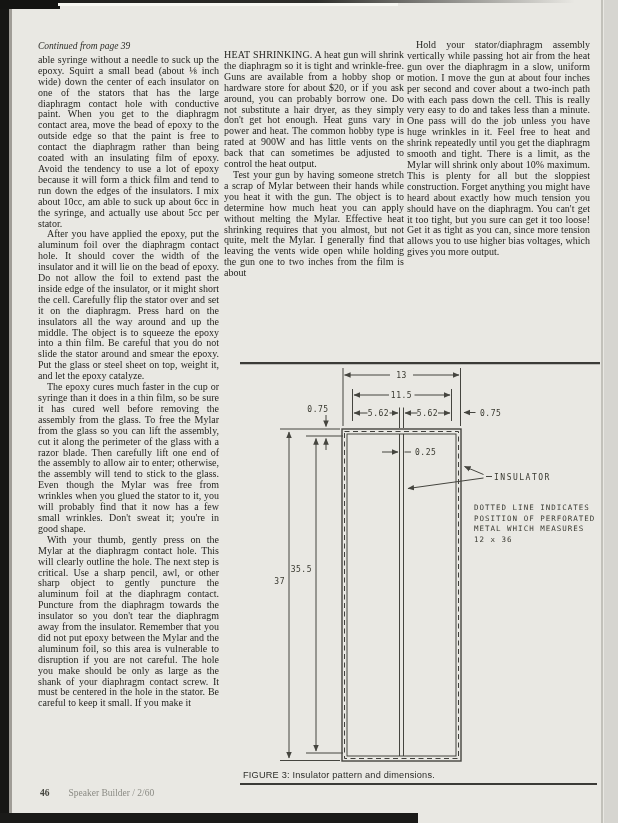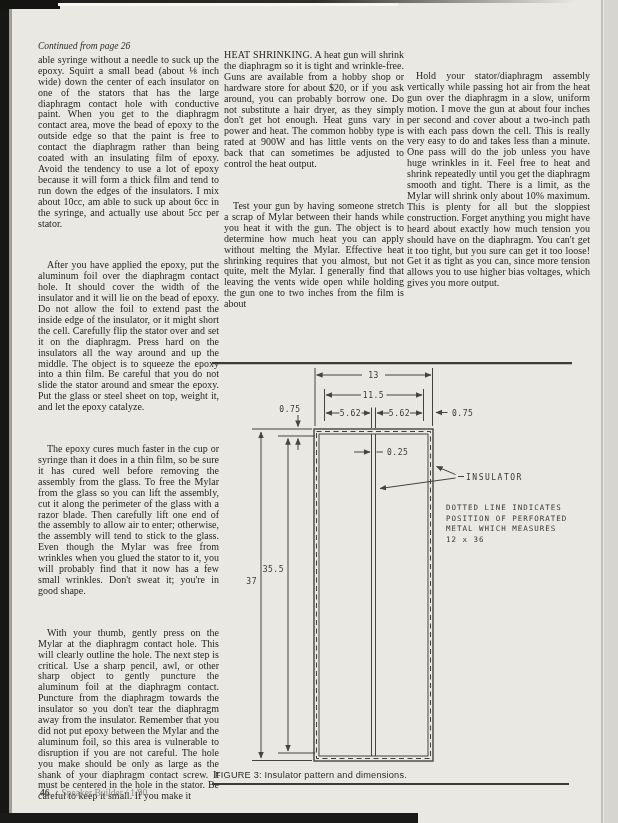--- a/index.html
+++ b/index.html
@@ -19,33 +19,33 @@
   .edge-bottom{left:0;top:813px;width:418px;height:10px;background:#1a1a18;}
   .edge-right{left:604px;top:0;width:14px;height:823px;background:#d6d5d0;}
   .edge-right-line{left:601px;top:0;width:2px;height:823px;background:#c2c1ba;}
 
   
   .col{
     position:absolute;
     font-size:10px;line-height:10.9px;color:#262622;
   }
   .col p{margin:0;text-align:justify;}
-  .col p.ind{text-indent:9px;margin-top:31px;}
+  .col p.ind{text-indent:9px;}
   .col p.gap{margin-top:10px;}
   #col1{left:38px;top:41px;width:181px;}
   #col2{left:224px;top:40px;width:180px;}
   #col3{left:407px;top:40px;width:183px;}
   .continued{
     font-style:italic;font-size:9.5px;margin:0 0 3px 0 !important;
     text-align:left !important;color:#2c2c28;
   }
   .runin{font-weight:normal;letter-spacing:.2px;}
 
   
-  #figure{position:absolute;left:212px;top:362px;width:362px;height:430px;}
+  #figure{position:absolute;left:240px;top:362px;width:362px;height:430px;}
   #figure svg{display:block;}
   .fig-line{stroke:#45453f;stroke-width:1;fill:none;}
   .fig-line.thick{stroke-width:1.4;}
   .fig-rule{stroke:#3b3b37;stroke-width:2.2;}
   .fig-dash{stroke:#3f3f3b;stroke-width:1;fill:none;stroke-dasharray:5 3.5;}
   .dimtext{
     font-family:"DejaVu Sans Mono", monospace;
     font-size:8px;fill:#38382f;letter-spacing:.5px;
   }
   .notetext{
@@ -59,36 +59,36 @@
   .captext{
     font-family:"Liberation Sans", sans-serif;
     font-size:9.2px;fill:#2d2d29;letter-spacing:.2px;
   }
 
   
   #footer{
     position:absolute;left:40px;top:788px;
     font-size:9.5px;color:#8b8b84;
   }
-  #footer .pagenum{font-weight:bold;color:#45453f;margin-right:12px;}
+  #footer .pagenum{font-weight:bold;color:#45453f;margin-right:19px;}
 </style>
 </head>
 <body>
 
 <div class="edge edge-left"></div>
 <div class="edge edge-left-soft"></div>
 <div class="edge edge-top"></div>
 <div class="edge edge-top-corner"></div>
 <div class="edge edge-top-sliver"></div>
 <div class="edge edge-bottom"></div>
 <div class="edge edge-right"></div>
 <div class="edge edge-right-line"></div>
 
 <div class="col" id="col1">
-  <p class="continued">Continued from page 26</p>
+  <p class="continued">Continued from page 39</p>
   <p>able syringe without a needle to suck up the epoxy. Squirt a small bead (about ⅛ inch wide) down the center of each insulator on one of the stators that has the large diaphragm contact hole with conductive paint. When you get to the diaphragm contact area, move the bead of epoxy to the outside edge so that the paint is free to contact the diaphragm rather than being coated with an insulating film of epoxy. Avoid the tendency to use a lot of epoxy because it will form a thick film and tend to run down the edges of the insulators. I mix about 10cc, am able to suck up about 6cc in the syringe, and actually use about 5cc per stator.</p>
   <p class="ind">After you have applied the epoxy, put the aluminum foil over the diaphragm contact hole. It should cover the width of the insulator and it will lie on the bead of epoxy. Do not allow the foil to extend past the inside edge of the insulator, or it might short the cell. Carefully flip the stator over and set it on the diaphragm. Press hard on the insulators all the way around and up the middle. The object is to squeeze the epoxy into a thin film. Be careful that you do not slide the stator around and smear the epoxy. Put the glass or steel sheet on top, weight it, and let the epoxy catalyze.</p>
   <p class="ind">The epoxy cures much faster in the cup or syringe than it does in a thin film, so be sure it has cured well before removing the assembly from the glass. To free the Mylar from the glass so you can lift the assembly, cut it along the perimeter of the glass with a razor blade. Then carefully lift one end of the assembly to allow air to enter; otherwise, the assembly will tend to stick to the glass. Even though the Mylar was free from wrinkles when you glued the stator to it, you will probably find that it now has a few small wrinkles. Don't sweat it; you're in good shape.</p>
   <p class="ind">With your thumb, gently press on the Mylar at the diaphragm contact hole. This will clearly outline the hole. The next step is critical. Use a sharp pencil, awl, or other sharp object to gently puncture the aluminum foil at the diaphragm contact. Puncture from the diaphragm towards the insulator so you don't tear the diaphragm away from the insulator. Remember that you did not put epoxy between the Mylar and the aluminum foil, so this area is vulnerable to disruption if you are not careful. The hole you make should be only as large as the shank of your diaphragm contact screw. It must be centered in the hole in the stator. Be careful to keep it small. If you make it</p>
 </div>
 
 <div class="col" id="col2">
   <p class="gap"><b class="runin">HEAT SHRINKING.</b><span> A heat gun will shrink the diaphragm so it is tight and wrinkle-free. Guns are available from a hobby shop or hardware store for about $20, or if you ask around, you can probably borrow one. Do not substitute a hair dryer, as they simply don't get hot enough. Heat guns vary in power and heat. The common hobby type is rated at 900W and has little vents on the back that can sometimes be adjusted to control the heat output.</span></p>
   <p class="ind">Test your gun by having someone stretch a scrap of Mylar between their hands while you heat it with the gun. The object is to determine how much heat you can apply without melting the Mylar. Effective heat shrinking requires that you almost, but not quite, melt the Mylar. I generally find that leaving the vents wide open while holding the gun one to two inches from the film is about</p>
 </div>
@@ -166,14 +166,14 @@
       <text class="notetext" x="234" y="148">DOTTED LINE INDICATES</text>
       <text class="notetext" x="234" y="158.5">POSITION OF PERFORATED</text>
       <text class="notetext" x="234" y="169">METAL WHICH MEASURES</text>
       <text class="notetext" x="234" y="179.5">12 x 36</text>
     </g>
     <text class="captext" x="3" y="416">FIGURE 3: Insulator pattern and dimensions.</text>
   </svg>
 </div>
 
 <div id="footer">
-  <span class="pagenum">46</span><span>Speaker Builder / 1/90</span>
+  <span class="pagenum">46</span><span>Speaker Builder / 2/60</span>
 </div>
 
 </body></html>

